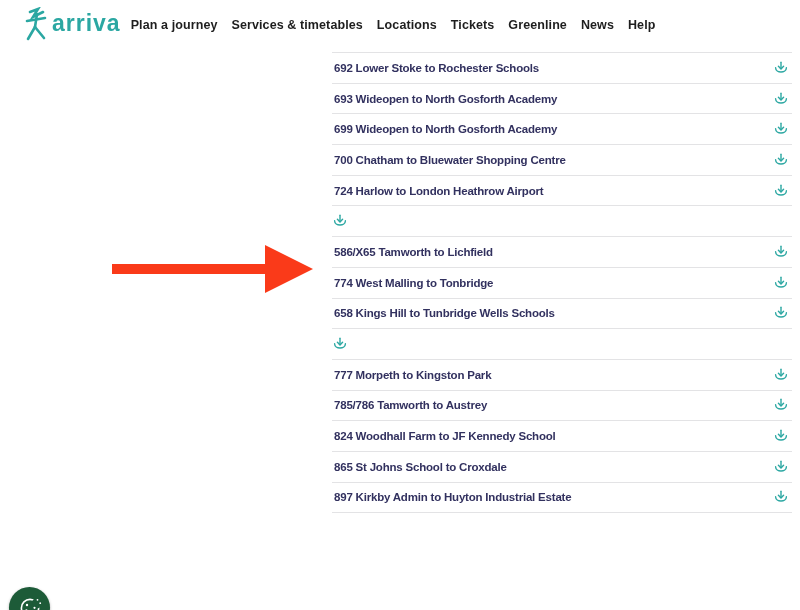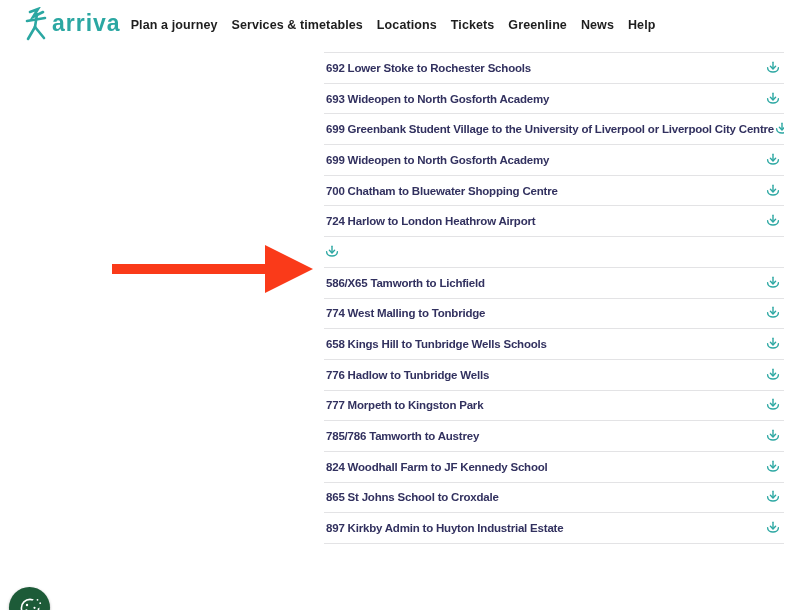--- a/index.html
+++ b/index.html
@@ -46,21 +46,21 @@
     font-weight: 700;
     color: #1e1e1e;
     letter-spacing: 0.1px;
     cursor: pointer;
     white-space: nowrap;
   }
 
   
   .route-list {
     position: absolute;
-    left: 324px;
+    left: 332px;
     top: 52px;
     width: 460px;
     border-top: 1px solid #e3e3e5;
   }
   .route-row {
     height: 30.7px;
     display: flex;
     align-items: center;
     justify-content: space-between;
     border-bottom: 1px solid #e3e3e5;
@@ -152,30 +152,20 @@
       <svg width="14" height="14" viewBox="0 0 14 14" fill="none" stroke="#2ba7a2" stroke-width="1.4" stroke-linecap="round" stroke-linejoin="round">
         <path d="M7 1.2 V7.6"></path>
         <path d="M4.4 5.2 L7 7.9 L9.6 5.2"></path>
         <path d="M1.6 6.8 C1.6 12.4 12.4 12.4 12.4 6.8"></path>
       </svg>
     </span>
   </div>
 
 
 
-  <div class="route-row">
-    <span class="route-label">699 Greenbank Student Village to the University of Liverpool or Liverpool City Centre</span>
-    <span class="dl-btn">
-      <svg width="14" height="14" viewBox="0 0 14 14" fill="none" stroke="#2ba7a2" stroke-width="1.4" stroke-linecap="round" stroke-linejoin="round">
-        <path d="M7 1.2 V7.6"></path>
-        <path d="M4.4 5.2 L7 7.9 L9.6 5.2"></path>
-        <path d="M1.6 6.8 C1.6 12.4 12.4 12.4 12.4 6.8"></path>
-      </svg>
-    </span>
-  </div>
 
   <div class="route-row">
     <span class="route-label">699 Wideopen to North Gosforth Academy</span>
     <span class="dl-btn">
       <svg width="14" height="14" viewBox="0 0 14 14" fill="none" stroke="#2ba7a2" stroke-width="1.4" stroke-linecap="round" stroke-linejoin="round">
         <path d="M7 1.2 V7.6"></path>
         <path d="M4.4 5.2 L7 7.9 L9.6 5.2"></path>
         <path d="M1.6 6.8 C1.6 12.4 12.4 12.4 12.4 6.8"></path>
       </svg>
     </span>
@@ -240,21 +230,20 @@
     <span class="dl-btn">
       <svg width="14" height="14" viewBox="0 0 14 14" fill="none" stroke="#2ba7a2" stroke-width="1.4" stroke-linecap="round" stroke-linejoin="round">
         <path d="M7 1.2 V7.6"></path>
         <path d="M4.4 5.2 L7 7.9 L9.6 5.2"></path>
         <path d="M1.6 6.8 C1.6 12.4 12.4 12.4 12.4 6.8"></path>
       </svg>
     </span>
   </div>
 
   <div class="route-row">
-    <span class="route-label">776 Hadlow to Tunbridge Wells</span>
     <span class="dl-btn">
       <svg width="14" height="14" viewBox="0 0 14 14" fill="none" stroke="#2ba7a2" stroke-width="1.4" stroke-linecap="round" stroke-linejoin="round">
         <path d="M7 1.2 V7.6"></path>
         <path d="M4.4 5.2 L7 7.9 L9.6 5.2"></path>
         <path d="M1.6 6.8 C1.6 12.4 12.4 12.4 12.4 6.8"></path>
       </svg>
     </span>
   </div>
 
   <div class="route-row">

